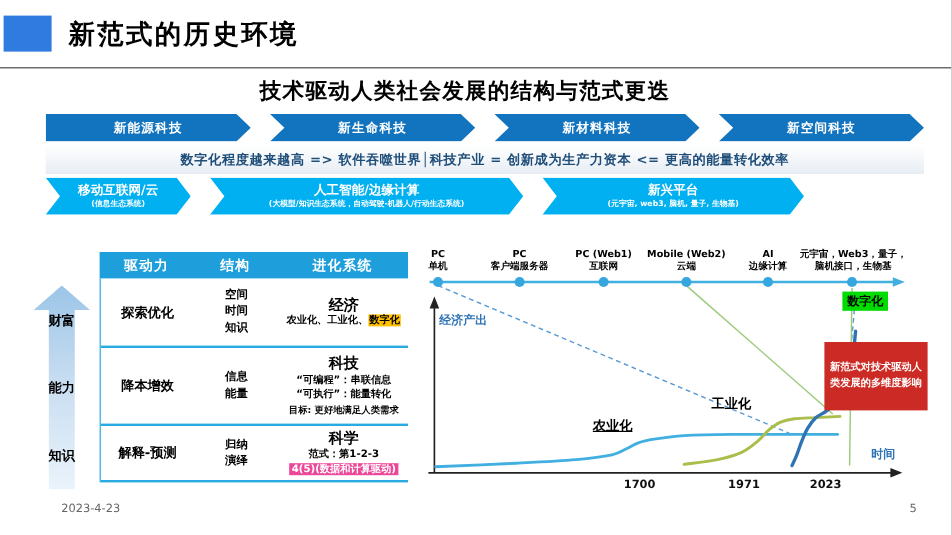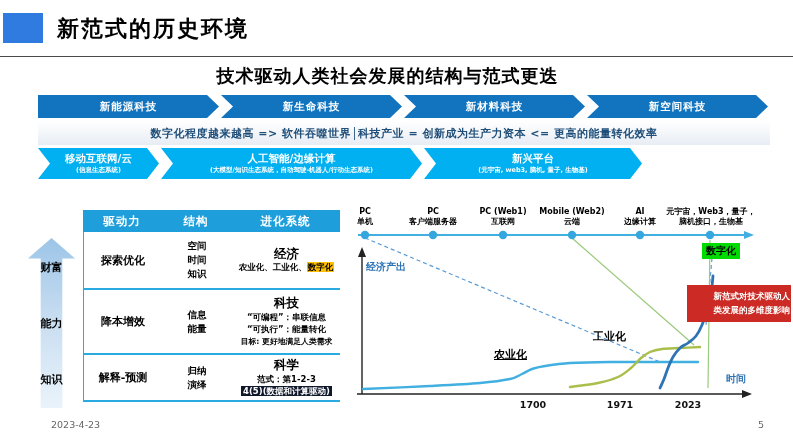--- a/index.html
+++ b/index.html
@@ -6,21 +6,21 @@
   body { font-family:"DejaVu Sans","Liberation Sans",sans-serif; background:#888; }
   #slide { position:relative; width:793px; height:446px; background:#fff; overflow:hidden; margin:0 auto; }
 
   
   #title-square { position:absolute; left:3px; top:13px; width:40px; height:30px; background:#2F7BDF; }
   #slide-title { position:absolute; left:57px; top:14px; font-size:22px; font-weight:bold; color:#000; letter-spacing:2px; }
   #title-divider { position:absolute; left:0; top:56px; width:793px; height:0; border-top:1.6px solid #4a4a4a; }
   #slide-subtitle { position:absolute; left:0; top:64px; width:775px; text-align:center; font-size:18px; font-weight:bold; color:#000; letter-spacing:1px; }
 
   
-  .chev-row { position:absolute; left:38px; width:732px; display:flex; column-gap:2px; }
+  .chev-row { position:absolute; left:38px; width:732px; display:flex; column-gap:16px; }
   #tech-row { top:95px; height:23px; }
   #platform-row { top:148px; height:31px; }
   .chev { position:relative; color:#fff; font-weight:bold; display:flex; flex-direction:column; align-items:center; justify-content:center; text-align:center; clip-path:polygon(0 0, calc(100% - 12px) 0, 100% 50%, calc(100% - 12px) 100%, 0 100%, 12px 50%); }
   .chev.first { clip-path:polygon(0 0, calc(100% - 12px) 0, 100% 50%, calc(100% - 12px) 100%, 0 100%); }
   .chev.dark { background:#1274BE; font-size:10.5px; letter-spacing:1px; }
   .chev.cyan { background:#00B0F0; font-size:10.5px; }
   .chev .sub { font-size:6.5px; letter-spacing:0; line-height:1.3; font-weight:bold; }
   .dark.c1 { width:181px; } .dark.c2 { width:181px; } .dark.c3 { width:181px; } .dark.c4 { width:181px; }
   .cyan.c1 { width:124px; } .cyan.c2 { width:121px; } .cyan.c3 { width:261px; } .cyan.c4 { width:218px; }
 
@@ -38,31 +38,31 @@
   #t-header { height:22px; background:#1E9FDC; color:#fff; font-weight:bold; font-size:11.5px; letter-spacing:1px; }
   #t-body { border-left:1.6px solid #29ABE2; }
   .t-row { border-bottom:2px solid #29ABE2; }
   .t-row.r1 { height:58px; } .t-row.r2 { height:65px; } .t-row.r3 { height:47px; }
   .cell-driver { font-size:11px; font-weight:bold; color:#000; }
   .cell-structure { font-size:9.5px; font-weight:bold; line-height:1.45; color:#000; }
   .sys-title { font-size:12.5px; font-weight:bold; color:#000; line-height:1.25; }
   .sys-line { font-size:8.5px; font-weight:bold; color:#000; line-height:1.5; }
   .sys-line.small { font-size:7.8px; }
   .hl-yellow { background:#FFC000; padding:0 1px; }
-  .hl-red { background:#0f172a; color:#fff; padding:0 2px; }
+  .hl-red { background:#ec4899; color:#fff; padding:0 2px; }
 
   
   #chart { position:absolute; left:350px; top:198px; width:443px; height:226px; }
   #chart svg { position:absolute; left:0; top:0; }
   .era-label { position:absolute; top:9px; text-align:center; font-size:8px; font-weight:bold; line-height:1.3; color:#000; }
   .tick-label { position:absolute; top:201px; width:40px; text-align:center; font-size:9.5px; font-weight:bold; color:#111; }
   .axis-label { position:absolute; font-size:10px; font-weight:bold; color:#2E74B5; }
   .curve-label { position:absolute; font-size:11px; font-weight:bold; color:#000; }
   #digital-tag { position:absolute; left:352px; top:45px; background:#00DB00; color:#000; font-size:10px; font-weight:bold; padding:1px 4px; }
-  #impact-box { position:absolute; left:337px; top:87px; width:104px; background:#CB2B24; color:#fff; font-size:8.5px; font-weight:bold; text-align:right; line-height:1.7; padding:4px 1px; }
+  #impact-box { position:absolute; left:337px; top:87px; width:86px; background:#CB2B24; color:#fff; font-size:8.5px; font-weight:bold; text-align:center; line-height:1.7; padding:14px 1px; }
 
   
   .footer-text { position:absolute; top:419px; font-size:9.5px; color:#666; }
   #footer-date { left:51px; }
   #page-number { left:758px; }
 </style>
 </head>
 <body>
 
 <div id="slide">

